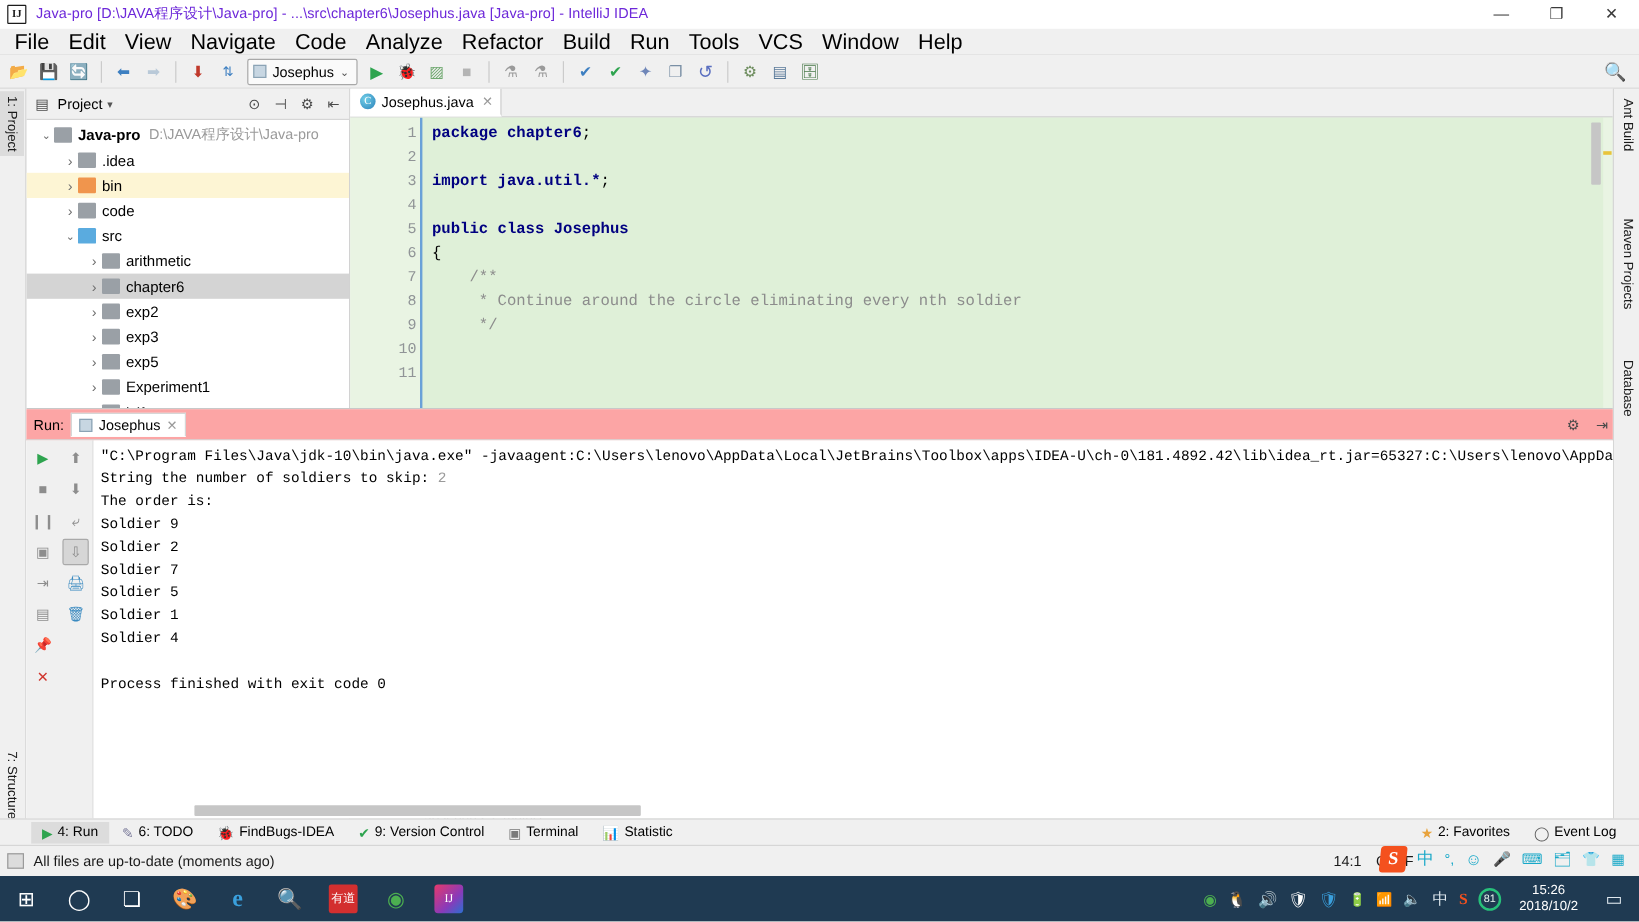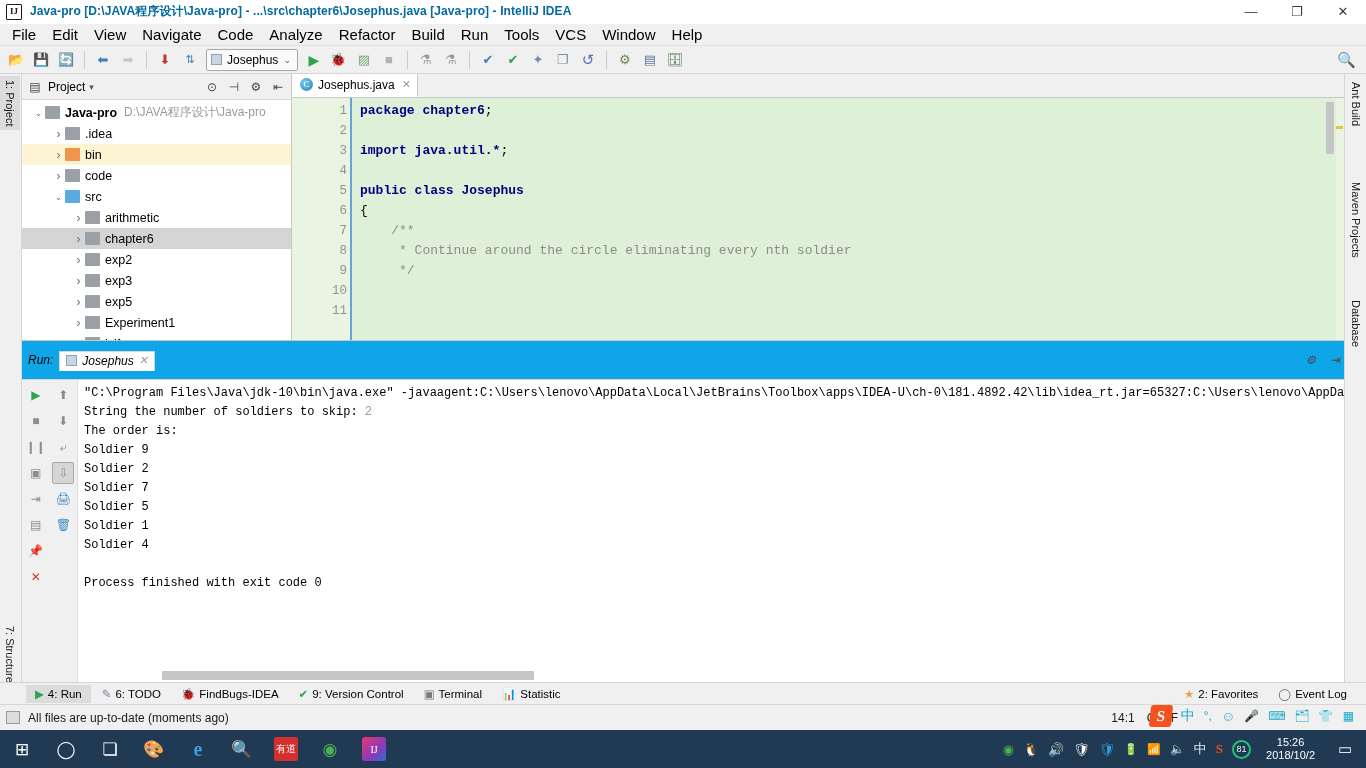--- a/index.html
+++ b/index.html
@@ -17,34 +17,34 @@
   .titlebar {
     height: 24px; background: #ffffff; display: flex; align-items: center;
     border-bottom: 1px solid #ffffff;
   }
   .tb-logo {
     width: 16px; height: 16px; margin-left: 6px; margin-right: 8px;
     background: #fff; border: 1.6px solid #1b1b1b; border-radius: 1px;
     font-size: 9px; font-weight: bold; line-height: 12px; text-align: center;
     color: #1b1b1b; font-family: "Liberation Serif", serif;
   }
-  .tb-title { font-size: 12px; color: #0369a1; letter-spacing: .1px; font-weight: bold; }
+  .tb-title { font-size: 12px; color: #6d28d9; letter-spacing: .1px; }
   .tb-ctrls { margin-left: auto; display: flex; height: 24px; }
   .tb-btn {
     width: 46px; height: 24px; display: flex; align-items: center;
     justify-content: center; color: #3b3b3b; font-size: 13px;
   }
 
   
   .menubar {
     height: 22px; background: #f0f0f0; display: flex; align-items: center;
     padding-left: 4px; border-bottom: 1px solid #e4e4e4;
   }
   .menu-item {
-    padding: 2px 8px; font-size: 15px; color: #000; line-height: 18px;
+    padding: 2px 8px; font-size: 18px; color: #000; line-height: 18px;
     font-family: "Liberation Sans", sans-serif;
   }
 
   
   .toolbar {
     height: 28px; background: #f0f0f0; display: flex; align-items: center;
     padding-left: 4px; border-bottom: 1px solid #d6d6d6; gap: 1px;
   }
   .tbi {
     width: 24px; height: 24px; display: flex; align-items: center;
@@ -161,22 +161,22 @@
   .sb-thumb { position: absolute; top: 4px; width: 8px; height: 52px; background: #c6c6c6; border-radius: 1px; }
   .marker-strip {
     position: absolute; right: 0; top: 0; width: 8px; height: 100%; background: #e9f4e3;
   }
   .mk { position: absolute; right: 1px; width: 7px; height: 3px; }
 
   
   .runpanel { position: absolute; left: 22px; top: 340px; right: 22px; height: 342px;
               background: #fff; border-top: 1px solid #c8c8c8; display: flex; flex-direction: column; }
   .run-head {
-    height: 39px; background: #0ea5e9; display: flex; align-items: center;
-    padding-left: 6px; gap: 6px; border-bottom: 1px solid #d6d6d6; font-style: italic;
+    height: 26px; background: #fca5a5; display: flex; align-items: center;
+    padding-left: 6px; gap: 6px; border-bottom: 1px solid #d6d6d6;
   }
   .run-head .rlabel { font-size: 12px; }
   .run-tab {
     display: flex; align-items: center; gap: 5px; padding: 2px 6px;
     font-size: 12px; background: #fff; border: 1px solid #d6d6d6;
     border-bottom-color: #fff; margin-bottom: -1px;
   }
   .run-head .sp { margin-left: auto; }
   .run-body { flex: 1; display: flex; min-height: 0; }
   .run-tools { width: 56px; display: flex; background: #f0f0f0; border-right: 1px solid #dcdcdc; }

